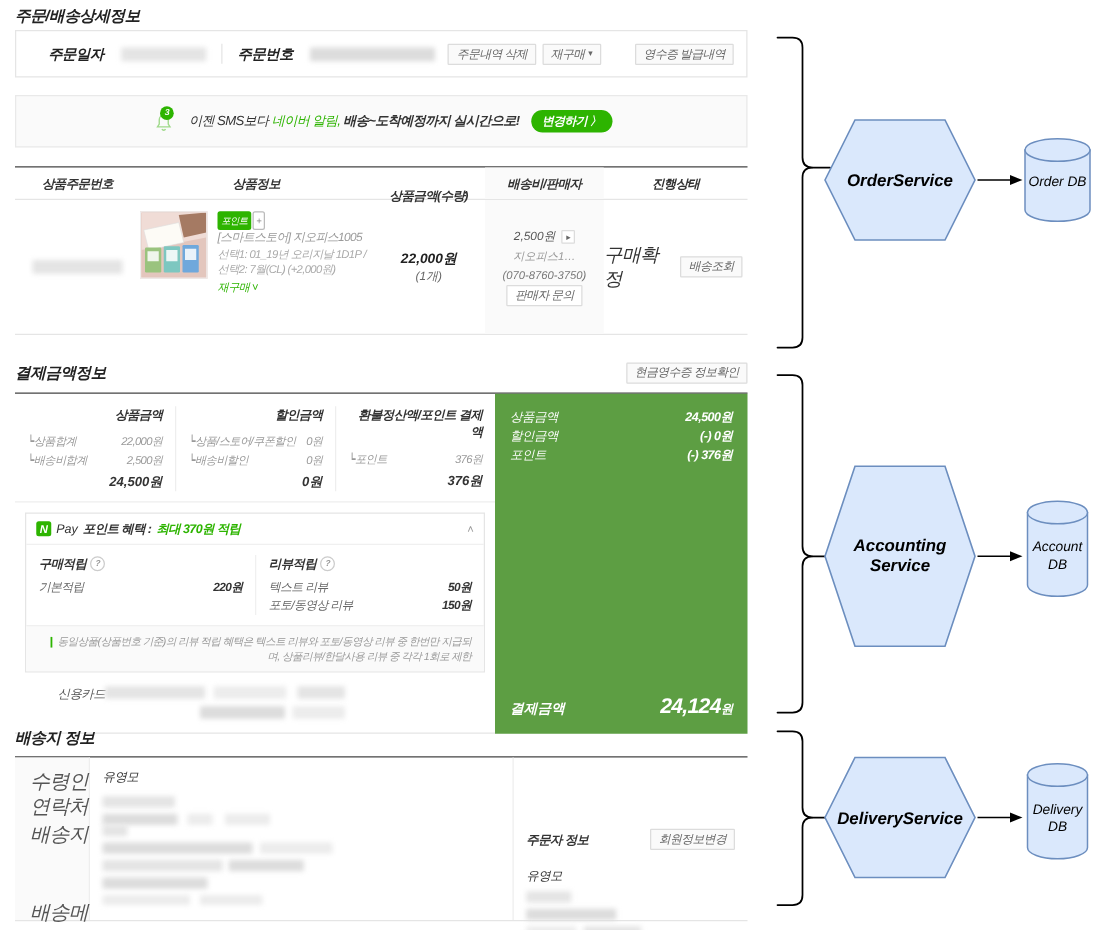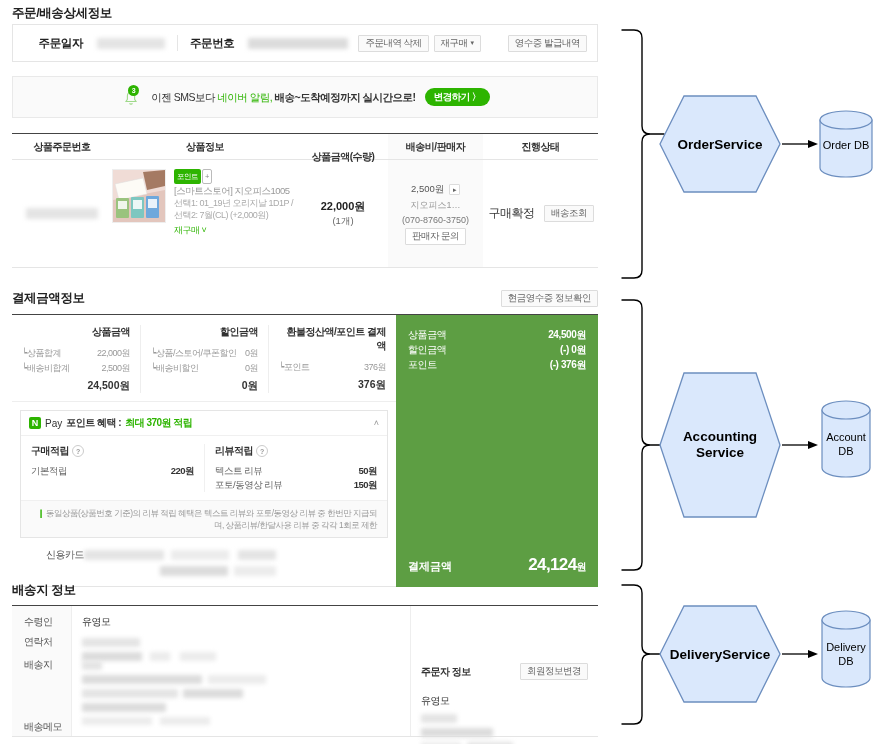--- a/index.html
+++ b/index.html
@@ -4,21 +4,21 @@
 <style>
   html,body{margin:0;padding:0;}
   body{
     width:889px;height:744px;
     background:#ffffff;
     font-family:"Liberation Sans","DejaVu Sans",sans-serif;
     font-size:11px;color:#333;
     -webkit-font-smoothing:antialiased;
     overflow:hidden;
   }
-  .page{position:relative;width:878px;height:744px;}
+  .page{position:relative;width:878px;height:744px;font-style:italic;}
 
   
   .blur{display:inline-block;background:#e4e4e4;border-radius:1px;
         filter:blur(2.2px);vertical-align:middle;}
   .blur.d{background:#dcdcdc;}
   .blur.l{background:#ececec;}
 
   
   .left{position:absolute;left:0;top:0;width:610px;height:744px;}
 
@@ -80,21 +80,21 @@
     padding:0 2px;border-radius:2px;vertical-align:middle;margin-left:1px;}
   .pstore{color:#9a9a9a;font-size:9.5px;}
   .pname{color:#222;font-size:10.5px;font-weight:bold;line-height:14px;}
   .popt{color:#aaa;font-size:9px;line-height:12px;}
   .prebuy{color:#2db400;font-size:9px;}
   .amt{font-size:11px;font-weight:bold;color:#222;}
   .qty{font-size:9.5px;color:#666;}
   .fee{font-size:9.5px;color:#555;}
   .seller{font-size:9px;color:#999;}
   .tel{font-size:9px;color:#777;}
-  .status{font-size:12px;color:#333;letter-spacing:-0.5px;}
+  .status{font-size:15px;color:#333;letter-spacing:-0.5px;}
 
   
   .paysec{position:absolute;left:12px;top:288px;width:586px;}
   .pay-head{display:flex;align-items:center;justify-content:space-between;height:20px;}
   .pay-body{display:flex;border-top:1.6px solid #444;margin-top:6px;min-height:264px;text-align:right;}
   .pay-left{width:384px;box-sizing:border-box;border-bottom:1px solid #e5e5e5;}
   .pay-right{width:202px;background:#5d9e43;color:#fff;position:relative;
     box-sizing:border-box;padding:12px 12px 0 12px;}
   .pr-row{display:flex;justify-content:space-between;font-size:10px;
     line-height:15px;letter-spacing:-0.4px;}
@@ -141,21 +141,21 @@
   .cardrow{display:flex;padding:10px;align-items:flex-start;}
   .cardrow .lbl{width:62px;font-size:10px;color:#555;letter-spacing:-0.5px;}
 
   
   .delsec{position:absolute;left:12px;top:582px;width:586px;}
   .del-body{display:flex;border-top:1.6px solid #444;margin-top:6px;height:130px;
     border-bottom:1px solid #e5e5e5;}
   .del-left{width:398px;display:flex;}
   .dl-labels{width:60px;background:#fafafa;padding:9px 0 0 0;box-sizing:border-box;
     border-right:1px solid #eee;}
-  .dl-labels div{font-size:10px;color:#555;letter-spacing:-0.5px;padding-left:12px;}
+  .dl-labels div{font-size:16px;color:#555;letter-spacing:-0.5px;padding-left:12px;}
   .dl-vals{flex:1;padding:9px 0 0 10px;box-sizing:border-box;}
   .del-right{width:188px;border-left:1px solid #eee;padding:9px 10px 0 10px;
     box-sizing:border-box;}
   .dr-head{display:flex;align-items:center;justify-content:space-between;margin-top:48px;}
   .dr-head .t{font-size:10px;font-weight:bold;color:#333;letter-spacing:-0.5px;}
   .nm{font-size:10px;color:#333;letter-spacing:-0.5px;}
 
   
   .right{position:absolute;left:610px;top:0;width:279px;height:744px;}
   .right svg{position:absolute;left:0;top:0;}

